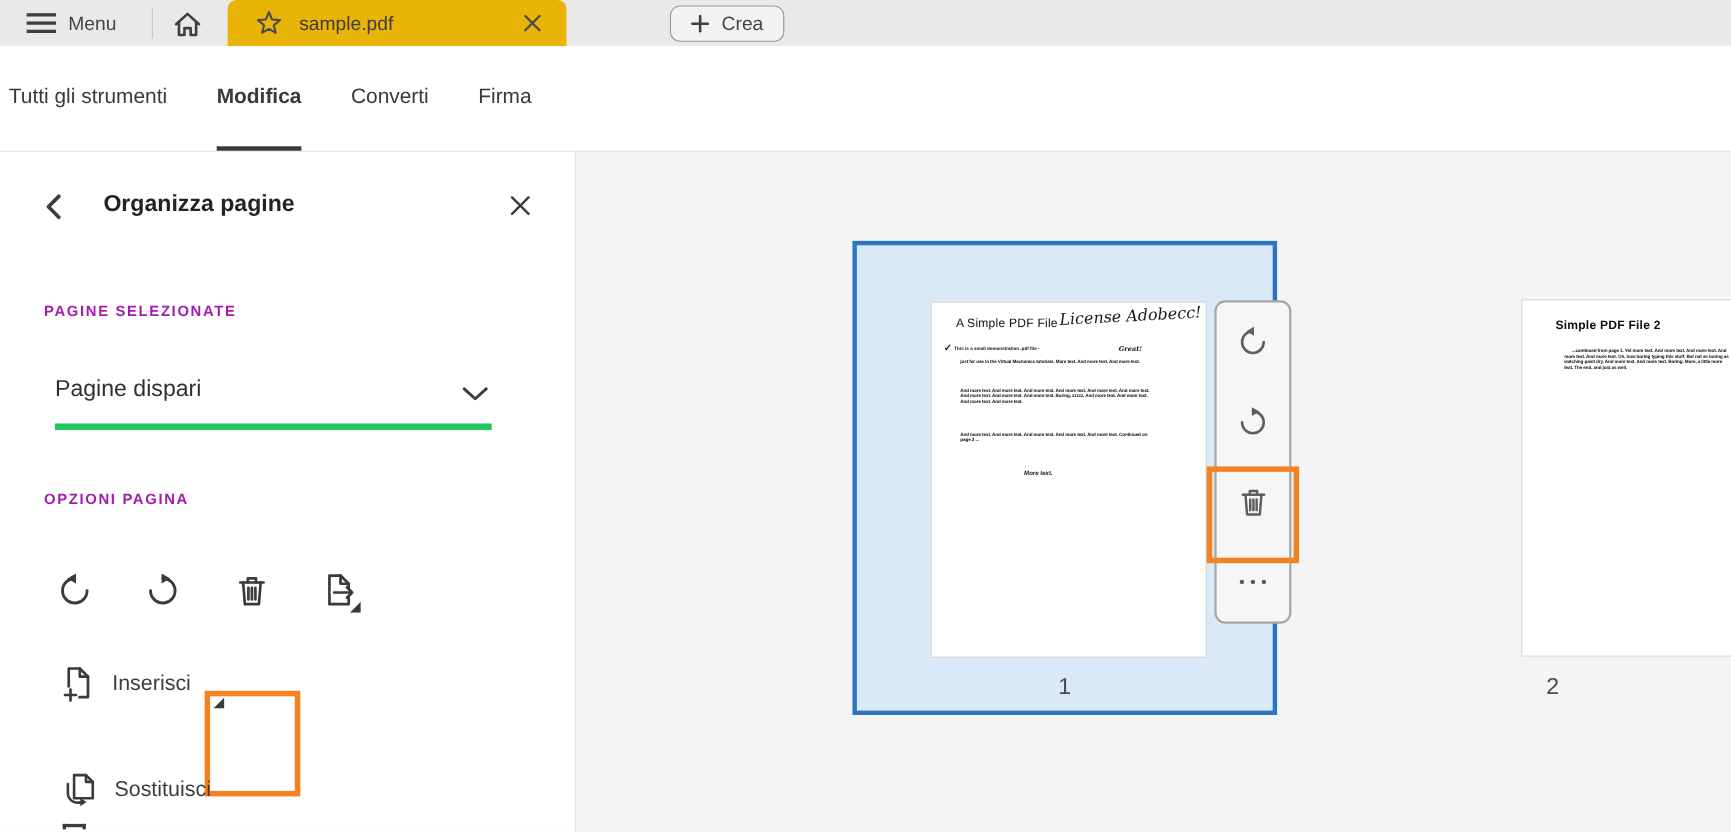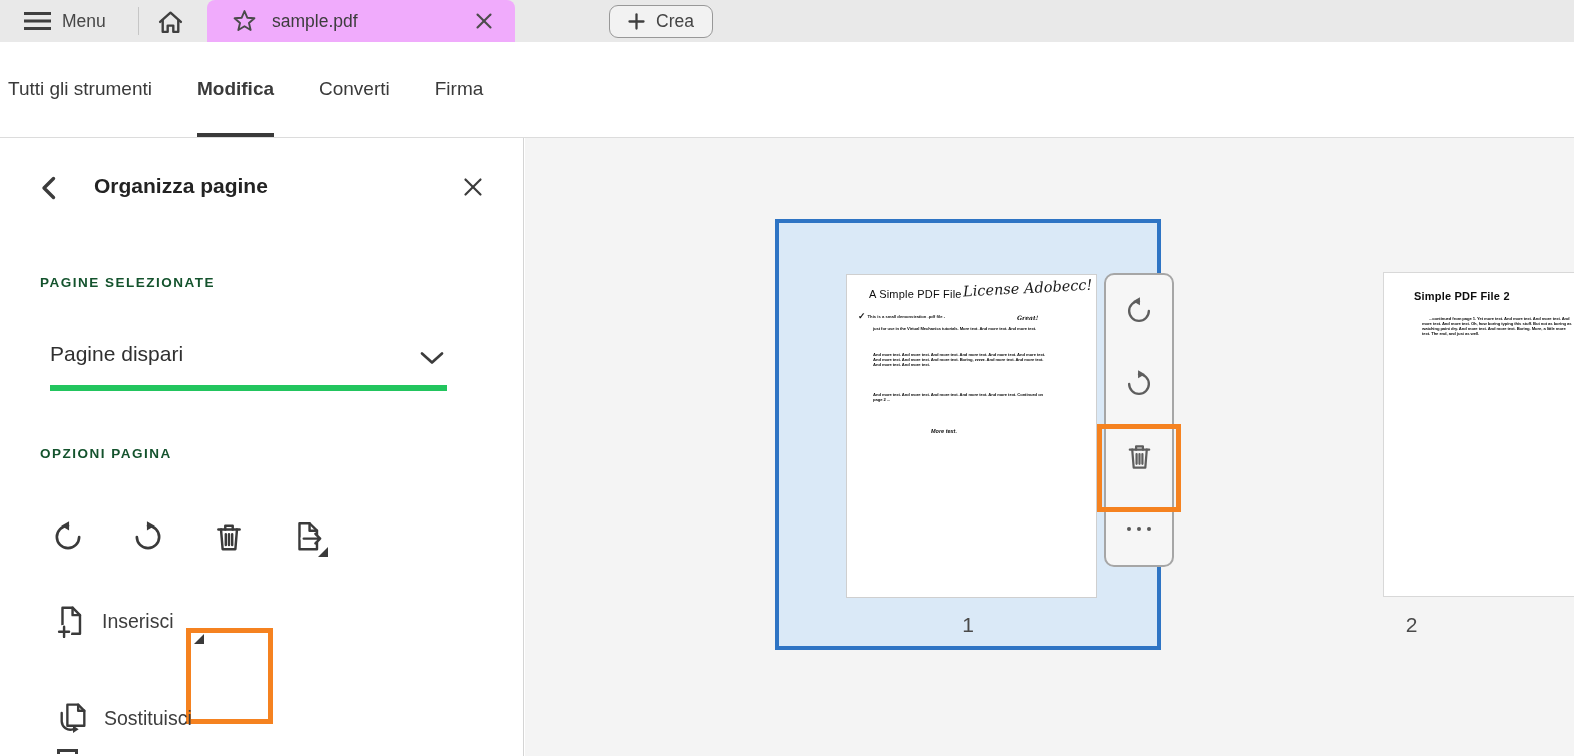--- a/index.html
+++ b/index.html
@@ -6,38 +6,38 @@
   html,body { width:1574px; height:756px; }
   body { font-family:"Liberation Sans", sans-serif; background:#fff; position:relative; overflow:hidden; }
   #app { position:absolute; left:0; top:0; width:1574px; height:756px; }
 
   
   .tabbar { position:absolute; left:0; top:0; width:1574px; height:42px; background:#e9e9e9; }
   .menu-btn { position:absolute; left:24px; top:0; height:42px; display:flex; align-items:center; gap:11px; cursor:pointer; color:#424242; }
   .menu-btn .label { font-size:17.5px; color:#474747; }
   .vdiv { position:absolute; left:138px; top:7px; width:1px; height:28px; background:#c6c6c6; }
   .home-btn { position:absolute; left:156px; top:8px; width:28px; height:28px; display:flex; align-items:center; justify-content:center; color:#3f3f3f; cursor:pointer; }
-  .doc-tab { position:absolute; left:207px; top:0; width:308px; height:42px; background:#f0abfc; border-radius:8px 8px 0 0; display:flex; align-items:center; }
+  .doc-tab { position:absolute; left:207px; top:0; width:308px; height:42px; background:#eab308; border-radius:8px 8px 0 0; display:flex; align-items:center; }
   .doc-tab .star { margin-left:26px; color:#4a4a4a; display:flex; }
   .doc-tab .tab-title { margin-left:16px; font-size:17.5px; color:#3d3d3d; }
   .doc-tab .tab-close { position:absolute; right:22px; top:12px; width:18px; height:18px; color:#4c4c4c; cursor:pointer; display:flex; }
   .crea-btn { position:absolute; left:609px; top:5px; height:33px; padding:12px 18px; background:#f2f2f2; border:1.5px solid #989898; border-radius:9px; display:flex; align-items:center; gap:11px; color:#3f3f3f; cursor:pointer; }
   .crea-btn .label { font-size:17.5px; color:#454545; }
 
   
   .ribbon { position:absolute; left:0; top:42px; width:1574px; height:96px; background:#fff; border-bottom:1px solid #dcdcdc; display:flex; align-items:stretch; padding-left:8px; gap:45px; }
   .ribbon .r-item { display:flex; align-items:center; font-size:19px; color:#3a3a3a; cursor:pointer; border-bottom:4px solid transparent; padding-top:2px; }
   .ribbon .r-item.active { font-weight:bold; border-bottom-color:#3a3a3a; }
 
   
   .panel { position:absolute; left:0; top:138px; width:524px; height:618px; background:#fff; border-right:1px solid #d4d4d4; }
   .panel-back { position:absolute; left:36px; top:36px; width:28px; height:28px; color:#3c3c3c; cursor:pointer; display:flex; }
   .panel-title { position:absolute; left:94px; top:36px; font-size:21px; font-weight:bold; color:#232323; }
   .panel-close { position:absolute; left:462px; top:38px; width:22px; height:22px; color:#3c3c3c; cursor:pointer; display:flex; }
-  .sec-label { position:absolute; left:40px; font-size:13.5px; font-weight:bold; letter-spacing:1.5px; color:#14532d; }
+  .sec-label { position:absolute; left:40px; font-size:13.5px; font-weight:bold; letter-spacing:1.5px; color:#a21caf; }
   .sel-pages { top:137px; }
   .opts-label { top:308px; }
   .dropdown { position:absolute; left:50px; top:198px; width:397px; height:55px; border-bottom:6px solid #22c55e; cursor:pointer; }
   .dropdown .dd-value { position:absolute; left:0; top:6px; font-size:21px; color:#303030; }
   .dropdown .dd-chev { position:absolute; right:2px; top:14px; color:#3c3c3c; display:flex; }
 
   .opt-icon-btn { position:absolute; width:36px; height:36px; color:#3a3a3a; cursor:pointer; display:flex; align-items:center; justify-content:center; }
   .corner-tri { position:absolute; width:10px; height:10px; }
   .corner-tri svg { display:block; }
 

